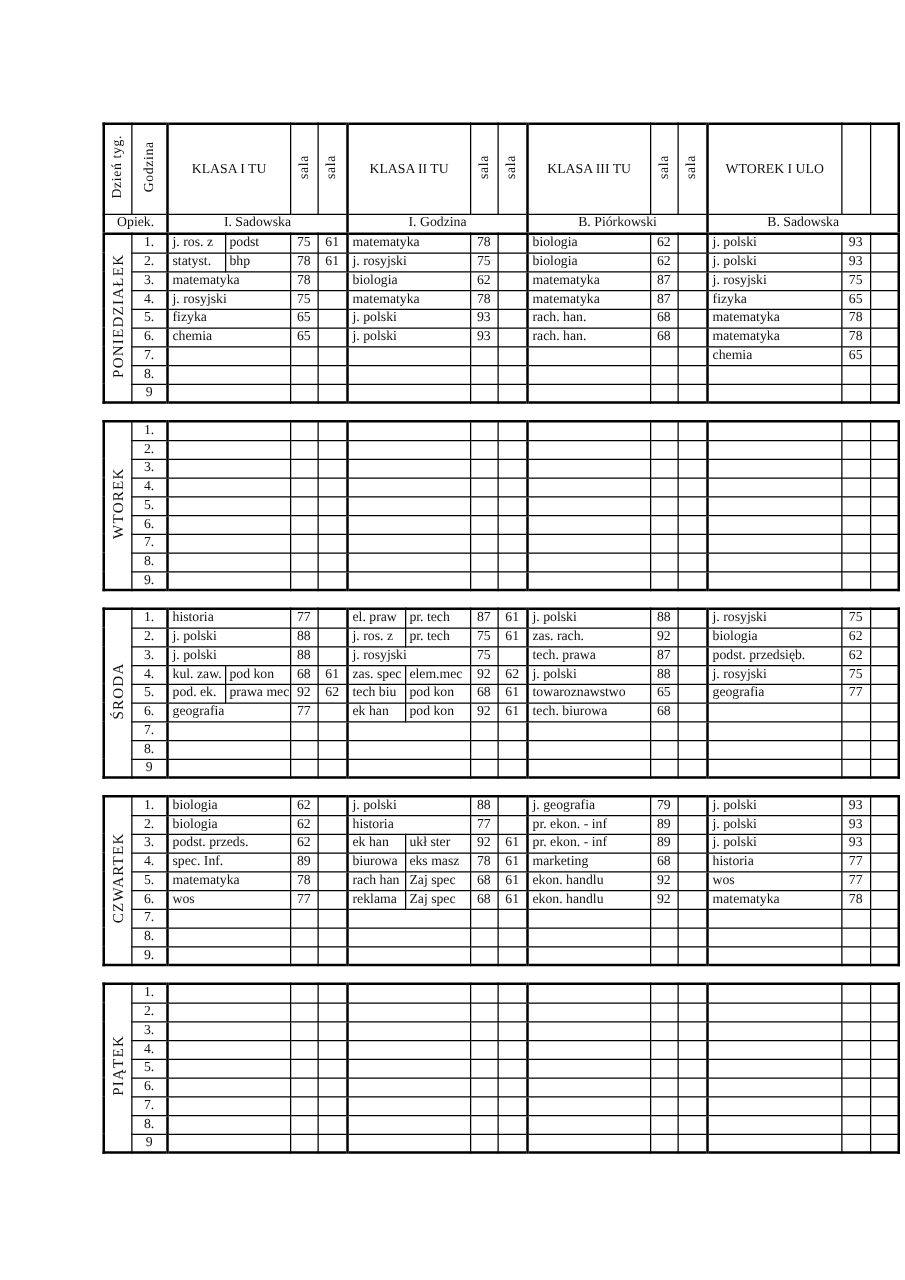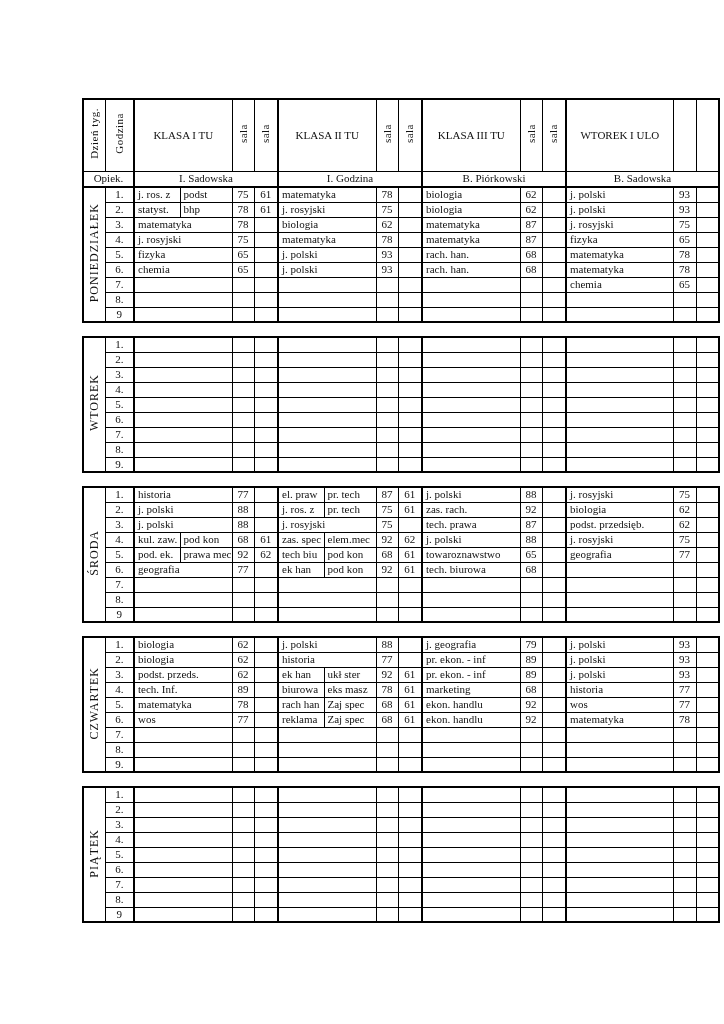--- a/index.html
+++ b/index.html
@@ -616,21 +616,21 @@
             <td class="room">61</td>
             <td class="sub gl" colspan="2">pr. ekon. - inf</td>
             <td class="room">89</td>
             <td class="room"></td>
             <td class="sub gl" colspan="2">j. polski</td>
             <td class="room">93</td>
             <td class="room"></td>
           </tr>
           <tr>
             <td class="num">4.</td>
-            <td class="sub gl" colspan="2">tech. Inf.</td>
+            <td class="sub gl" colspan="2">spec. Inf.</td>
             <td class="room">89</td>
             <td class="room"></td>
             <td class="sub gl">biurowa</td>
             <td class="sub small">eks masz</td>
             <td class="room">78</td>
             <td class="room">61</td>
             <td class="sub gl" colspan="2">marketing</td>
             <td class="room">68</td>
             <td class="room"></td>
             <td class="sub gl" colspan="2">historia</td>

